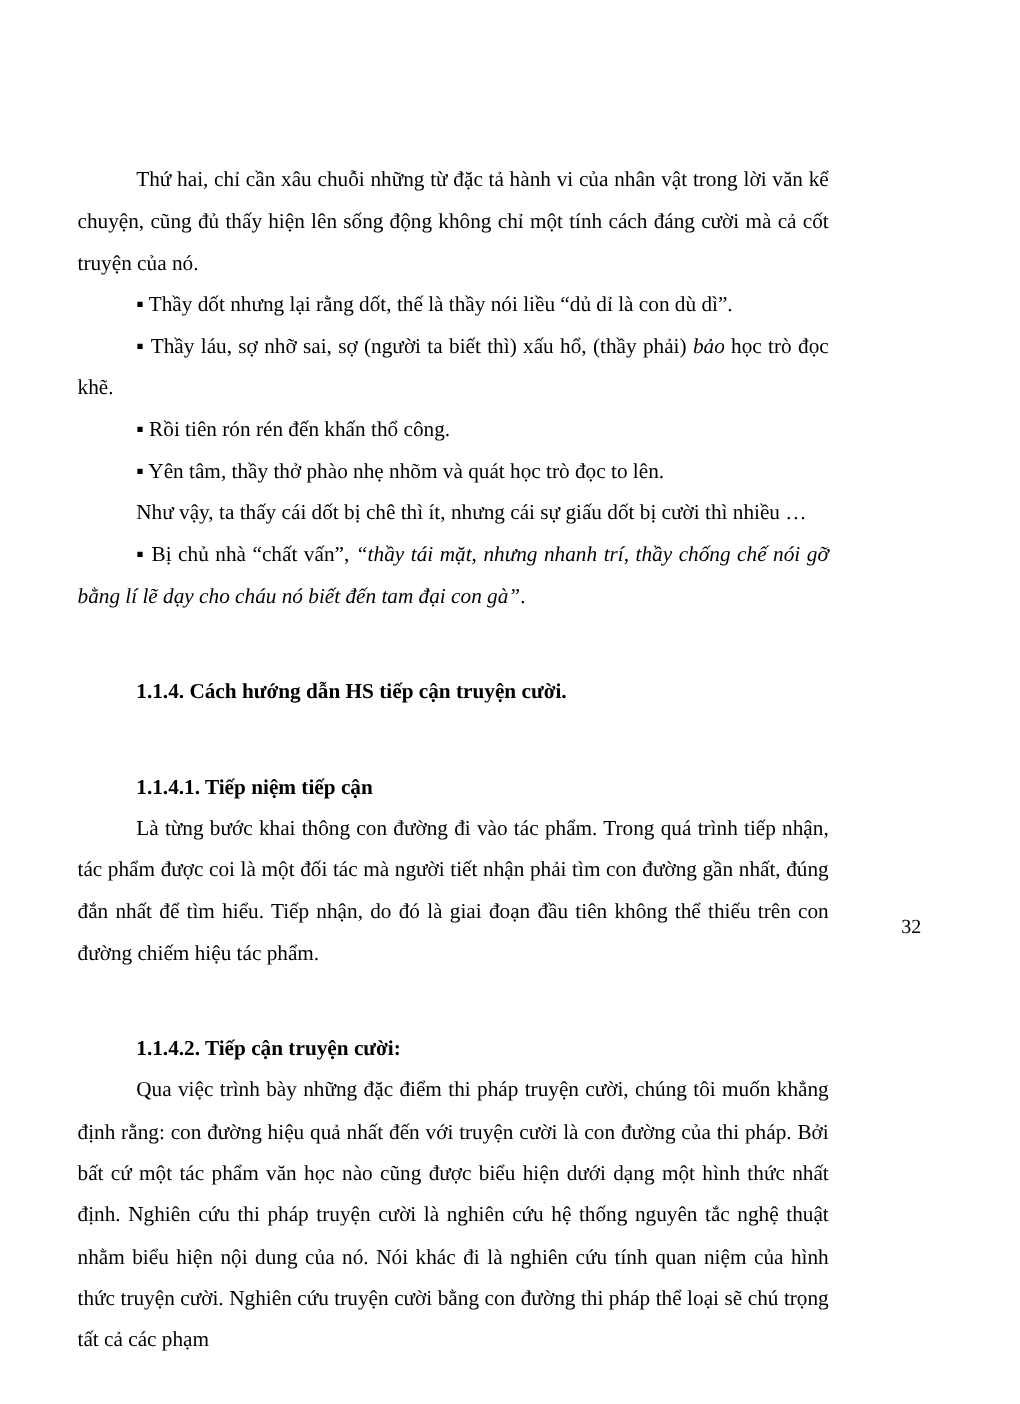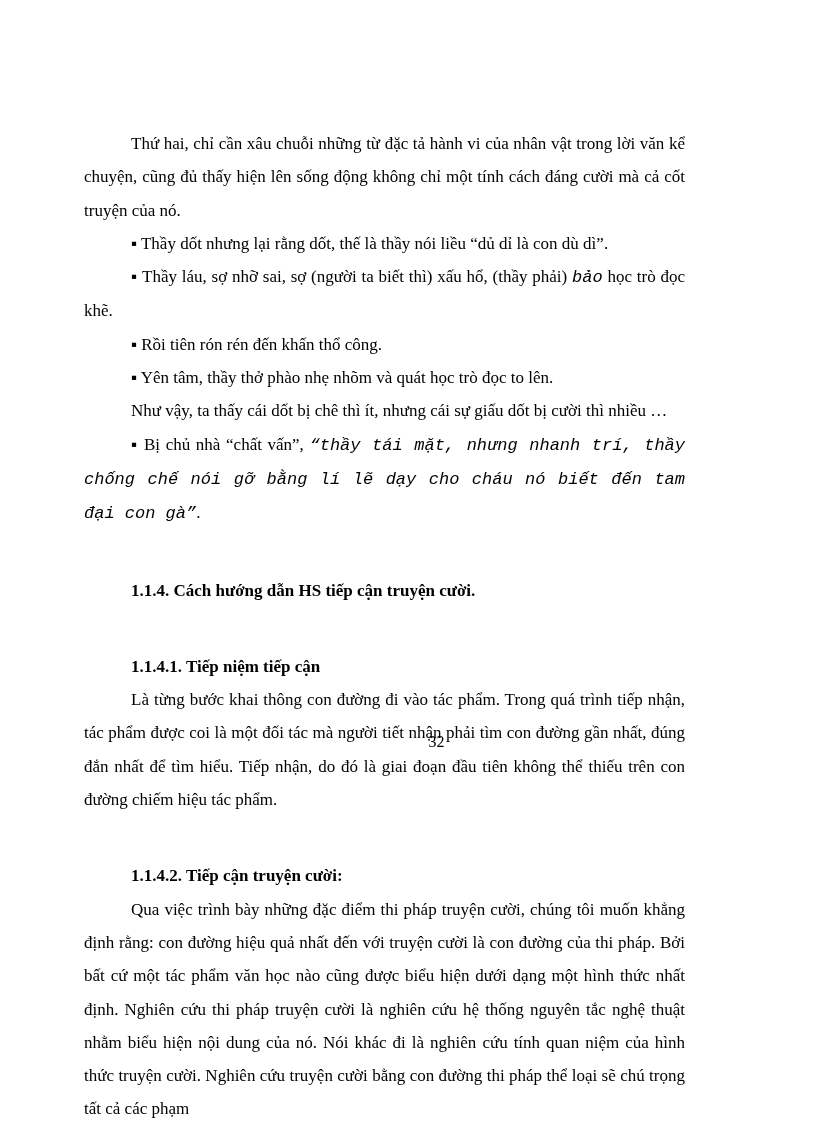--- a/index.html
+++ b/index.html
@@ -9,48 +9,47 @@
     height: 1123px;
     background: #ffffff;
     overflow: hidden;
     position: relative;
   }
   .page {
     width: 816px;
     height: 799px;
     background: #ffffff;
     position: relative;
-    padding: 127px 79px 0 84px;
+    padding: 127px 79px 0 62px;
   }
   .doc {
     font-family: "Liberation Serif", "DejaVu Serif", serif;
     font-size: 17px;
     line-height: 33.3px;
     color: #000000;
     text-align: justify;
     width: 601px;
   }
   .para {
     margin: 0;
     text-indent: 47px;
   }
   .para.heading {
     font-weight: bold;
     margin-top: 43px;
   }
   .run.italic {
     font-style: italic;
-    font-family: Liberation Mono, monospace;
   }
   .page-number {
     position: absolute;
     bottom: 48px;
     left: 136px;
     width: 601px;
-    text-align: center;
+    text-align: right;
     font-family: "Liberation Serif", "DejaVu Serif", serif;
     font-size: 16px;
     color: #000000;
   }
 </style>
 </head>
 <body>
 
 <div class="page">
   <div class="doc" id="doc">

